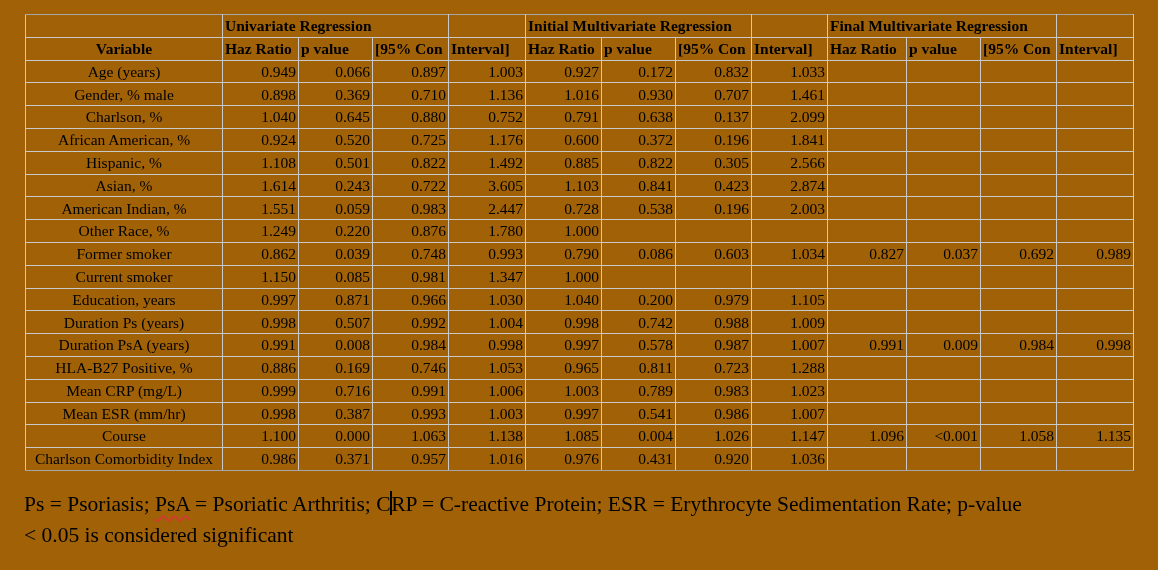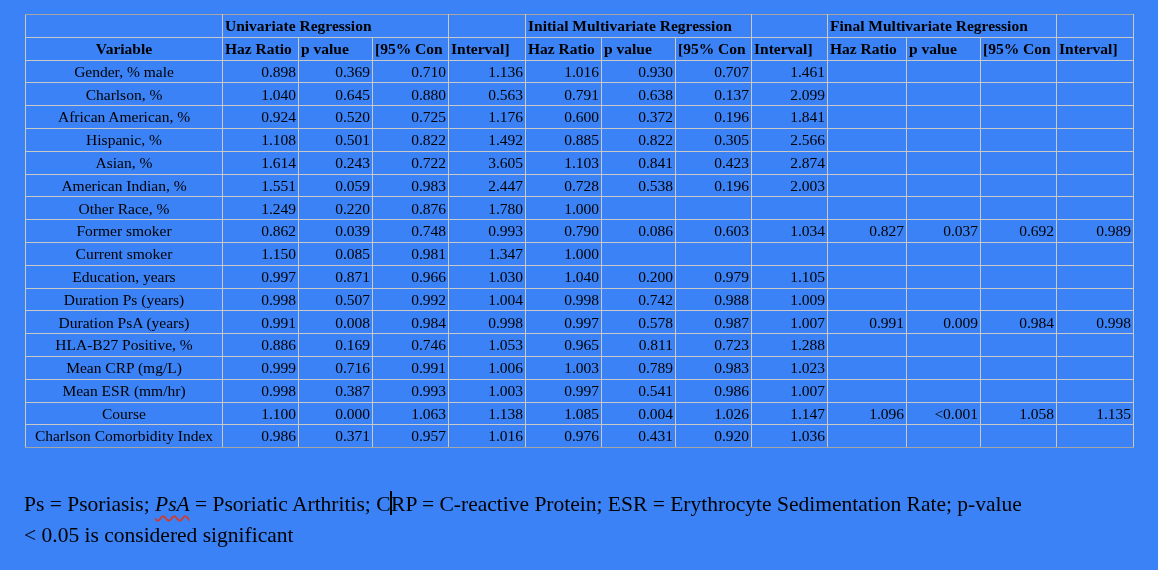--- a/index.html
+++ b/index.html
@@ -4,21 +4,21 @@
 <style>
   html, body {
     margin: 0;
     padding: 0;
     background: #ffffff;
   }
   .page {
     position: relative;
     width: 1158px;
     height: 570px;
-    background: #3b82f6;
+    background: #a16207;
     font-family: "Liberation Serif", serif;
     color: var(--text, #000000);
     overflow: hidden;
   }
   table.results {
     position: absolute;
     left: 25px;
     top: 14px;
     border-collapse: collapse;
     table-layout: fixed;
@@ -55,21 +55,20 @@
     line-height: 31px;
     white-space: nowrap;
     color: var(--text, #000000);
   }
   .squiggle {
     text-decoration: underline;
     text-decoration-style: wavy;
     text-decoration-color: var(--spellcheck-underline, #cf3b2e);
     text-decoration-thickness: 1.5px;
     text-underline-offset: 4px;
-    font-style: italic;
   }
   .caret {
     display: inline-block;
     width: 1.6px;
     height: 1.12em;
     background: #000000;
     vertical-align: -0.2em;
     margin: 0 -0.5px;
   }
 </style>
@@ -115,40 +114,55 @@
           <td class="sec-title ">[95% Con</td>
           <td class="sec-title ">Interval]</td>
           <td class="sec-title sec-start">Haz Ratio</td>
           <td class="sec-title ">p value</td>
           <td class="sec-title ">[95% Con</td>
           <td class="sec-title  last-col">Interval]</td>
         </tr>
       </thead>
     <tbody>
         <tr>
+          <td class="var-col">Age (years)</td>
+          <td class="num">0.949</td>
+          <td class="num">0.066</td>
+          <td class="num">0.897</td>
+          <td class="num">1.003</td>
+          <td class="num sec-start">0.927</td>
+          <td class="num">0.172</td>
+          <td class="num">0.832</td>
+          <td class="num">1.033</td>
+          <td class="num sec-start"></td>
+          <td class="num"></td>
+          <td class="num"></td>
+          <td class="num last-col"></td>
+        </tr>
+        <tr>
           <td class="var-col">Gender, % male</td>
           <td class="num">0.898</td>
           <td class="num">0.369</td>
           <td class="num">0.710</td>
           <td class="num">1.136</td>
           <td class="num sec-start">1.016</td>
           <td class="num">0.930</td>
           <td class="num">0.707</td>
           <td class="num">1.461</td>
           <td class="num sec-start"></td>
           <td class="num"></td>
           <td class="num"></td>
           <td class="num last-col"></td>
         </tr>
         <tr>
           <td class="var-col">Charlson, %</td>
           <td class="num">1.040</td>
           <td class="num">0.645</td>
           <td class="num">0.880</td>
-          <td class="num">0.563</td>
+          <td class="num">0.752</td>
           <td class="num sec-start">0.791</td>
           <td class="num">0.638</td>
           <td class="num">0.137</td>
           <td class="num">2.099</td>
           <td class="num sec-start"></td>
           <td class="num"></td>
           <td class="num"></td>
           <td class="num last-col"></td>
         </tr>
         <tr>

